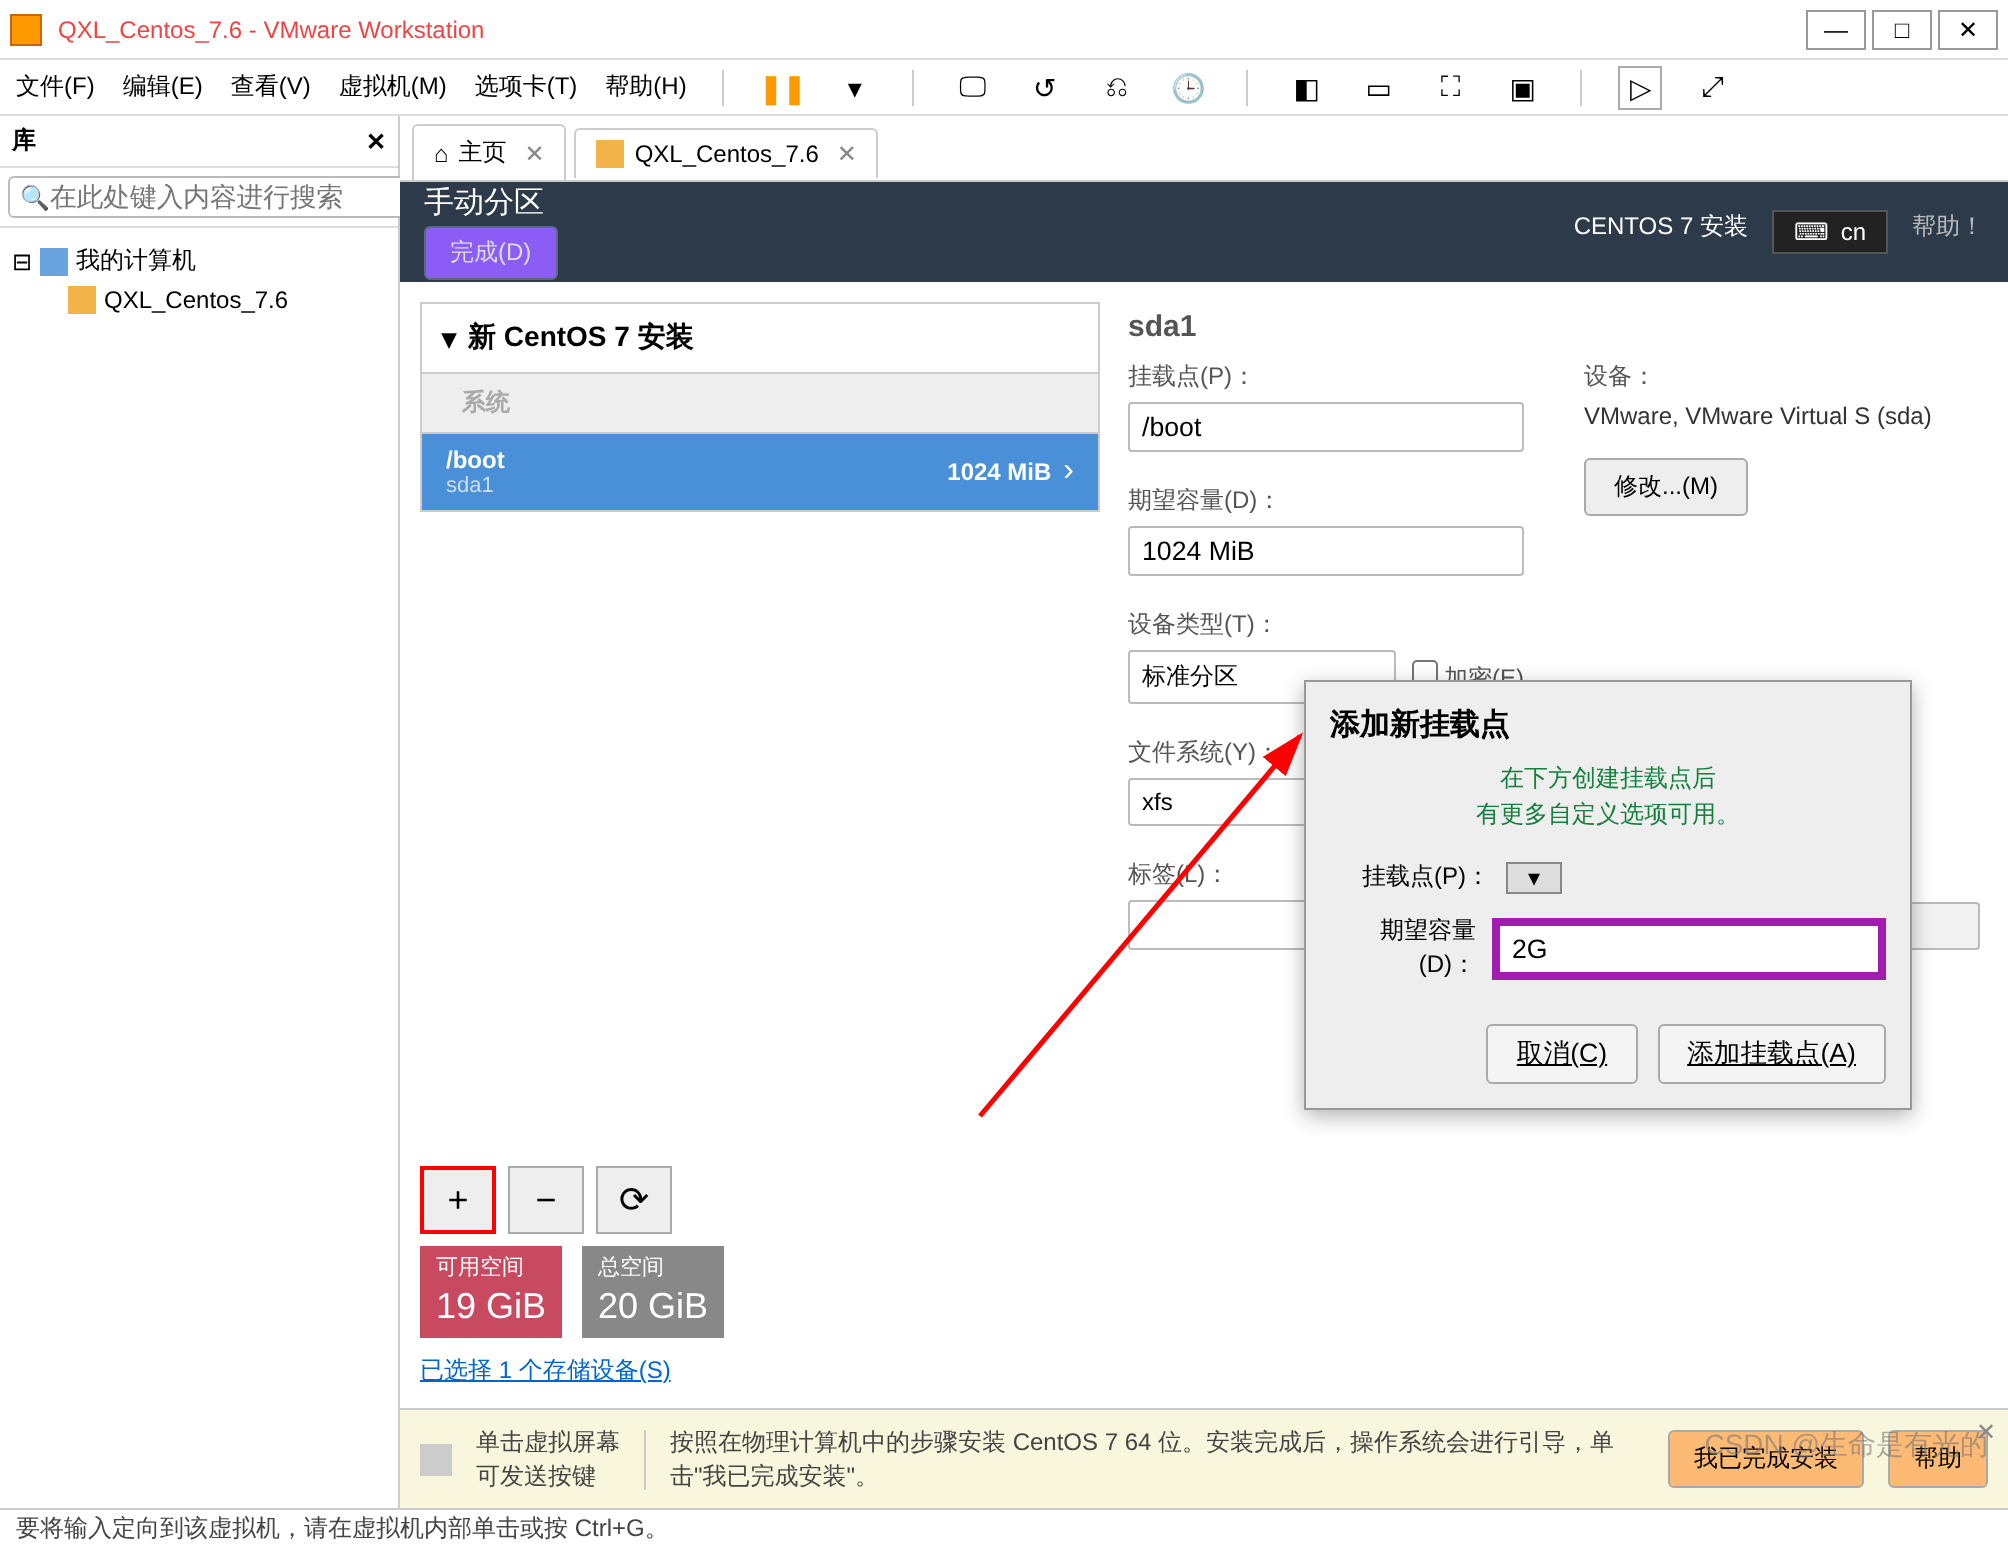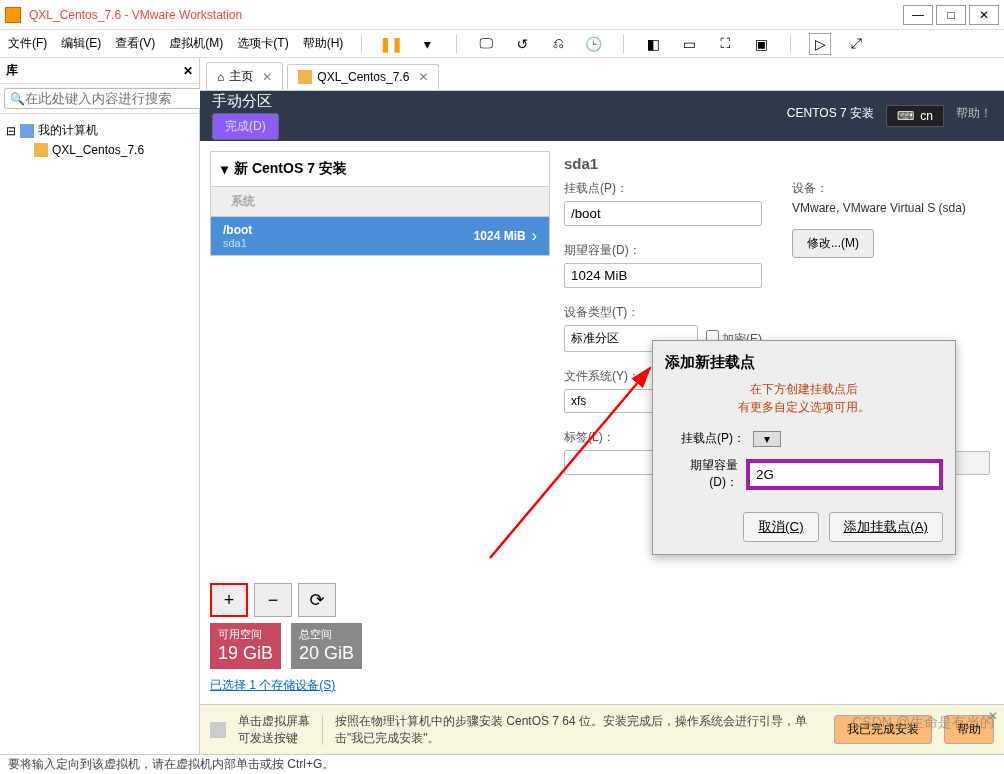--- a/index.html
+++ b/index.html
@@ -66,21 +66,21 @@
 .rightpanel .row { display:flex; gap:30px;}
 .rightpanel .col { flex:1; display:flex; flex-direction:column; gap:4px;}
 .rightpanel label { color:#555; }
 .rightpanel input.txt, .rightpanel .fakeinput { border:1px solid #bbb; padding:4px 6px; background:#fff; border-radius:2px;}
 .rightpanel .fakeinput.disabled { background:#f2f2f2; color:#888;}
 .rightpanel .btn { border:1px solid #aaa; background:#eee; padding:5px 14px; border-radius:3px; width:fit-content;}
 .resetbtn { position:absolute; right:0; bottom:-44px; border:1px solid #aaa; background:#eee; padding:6px 14px; border-radius:3px;}
 
 .dialog { position:absolute; left:452px; top:282px; width:304px; background:#eee; border:1px solid #999; box-shadow:0 3px 10px rgba(0,0,0,.3); padding:12px;}
 .dialog .dtitle { font-weight:bold; font-size:15px; margin-bottom:8px;}
-.dialog .ddesc { text-align:center; color:#c2410c; margin-bottom:14px; line-height:1.5;}
+.dialog .ddesc { text-align:center; color:#15803d; margin-bottom:14px; line-height:1.5;}
 .dialog .drow { display:flex; align-items:center; gap:8px; margin-bottom:10px;}
 .dialog .drow .dl { width:80px; text-align:right;}
 .dialog .drow .dinput { flex:1; display:flex;}
 .dialog .drow input { flex:1; border:1px solid #888; padding:4px 6px;}
 .dialog .drow input.focused { border:4px solid #a21caf;}
 .dialog .drow .dropbtn { width:28px; border:1px solid #888; background:#ddd; display:flex; align-items:center; justify-content:center;}
 .dialog .dbtns { display:flex; justify-content:flex-end; gap:10px; margin-top:21px;text-decoration:underline;}
 .dialog .dbtns button { border:1px solid #aaa; background:#f4f4f4; padding:5px 14px; border-radius:3px;}
 
 .arrow { position:absolute; left:280px; top:290px; pointer-events:none;}

